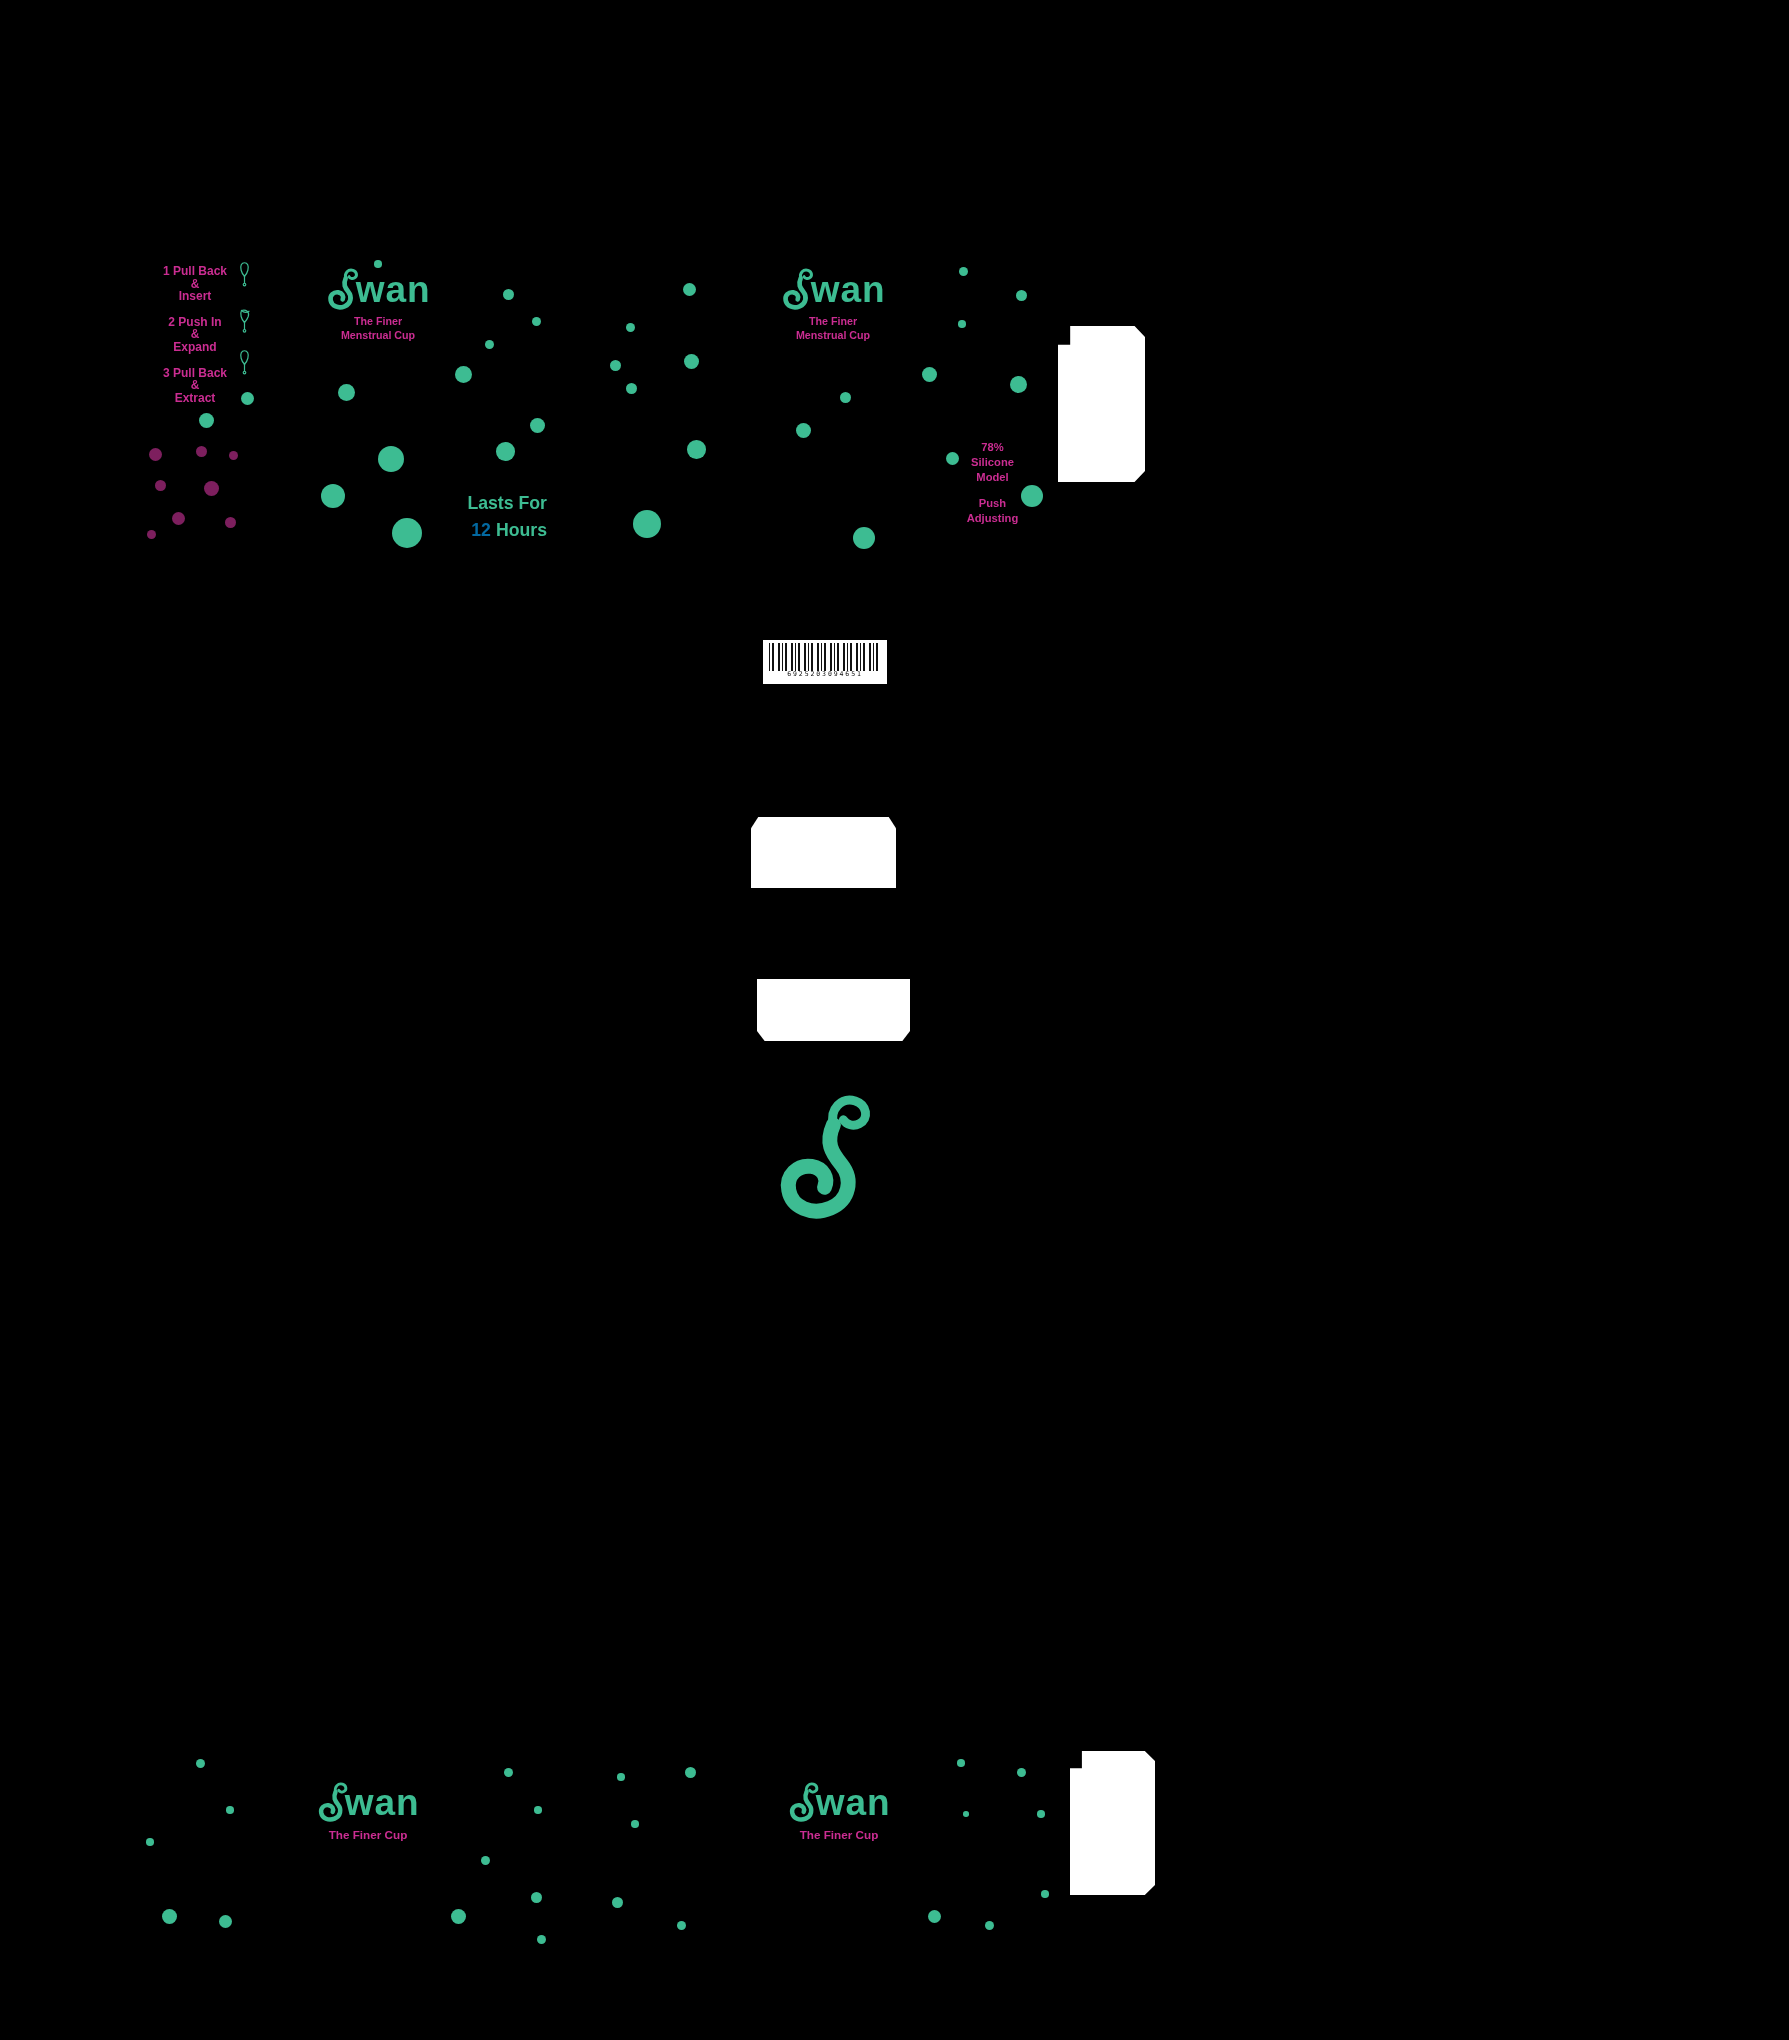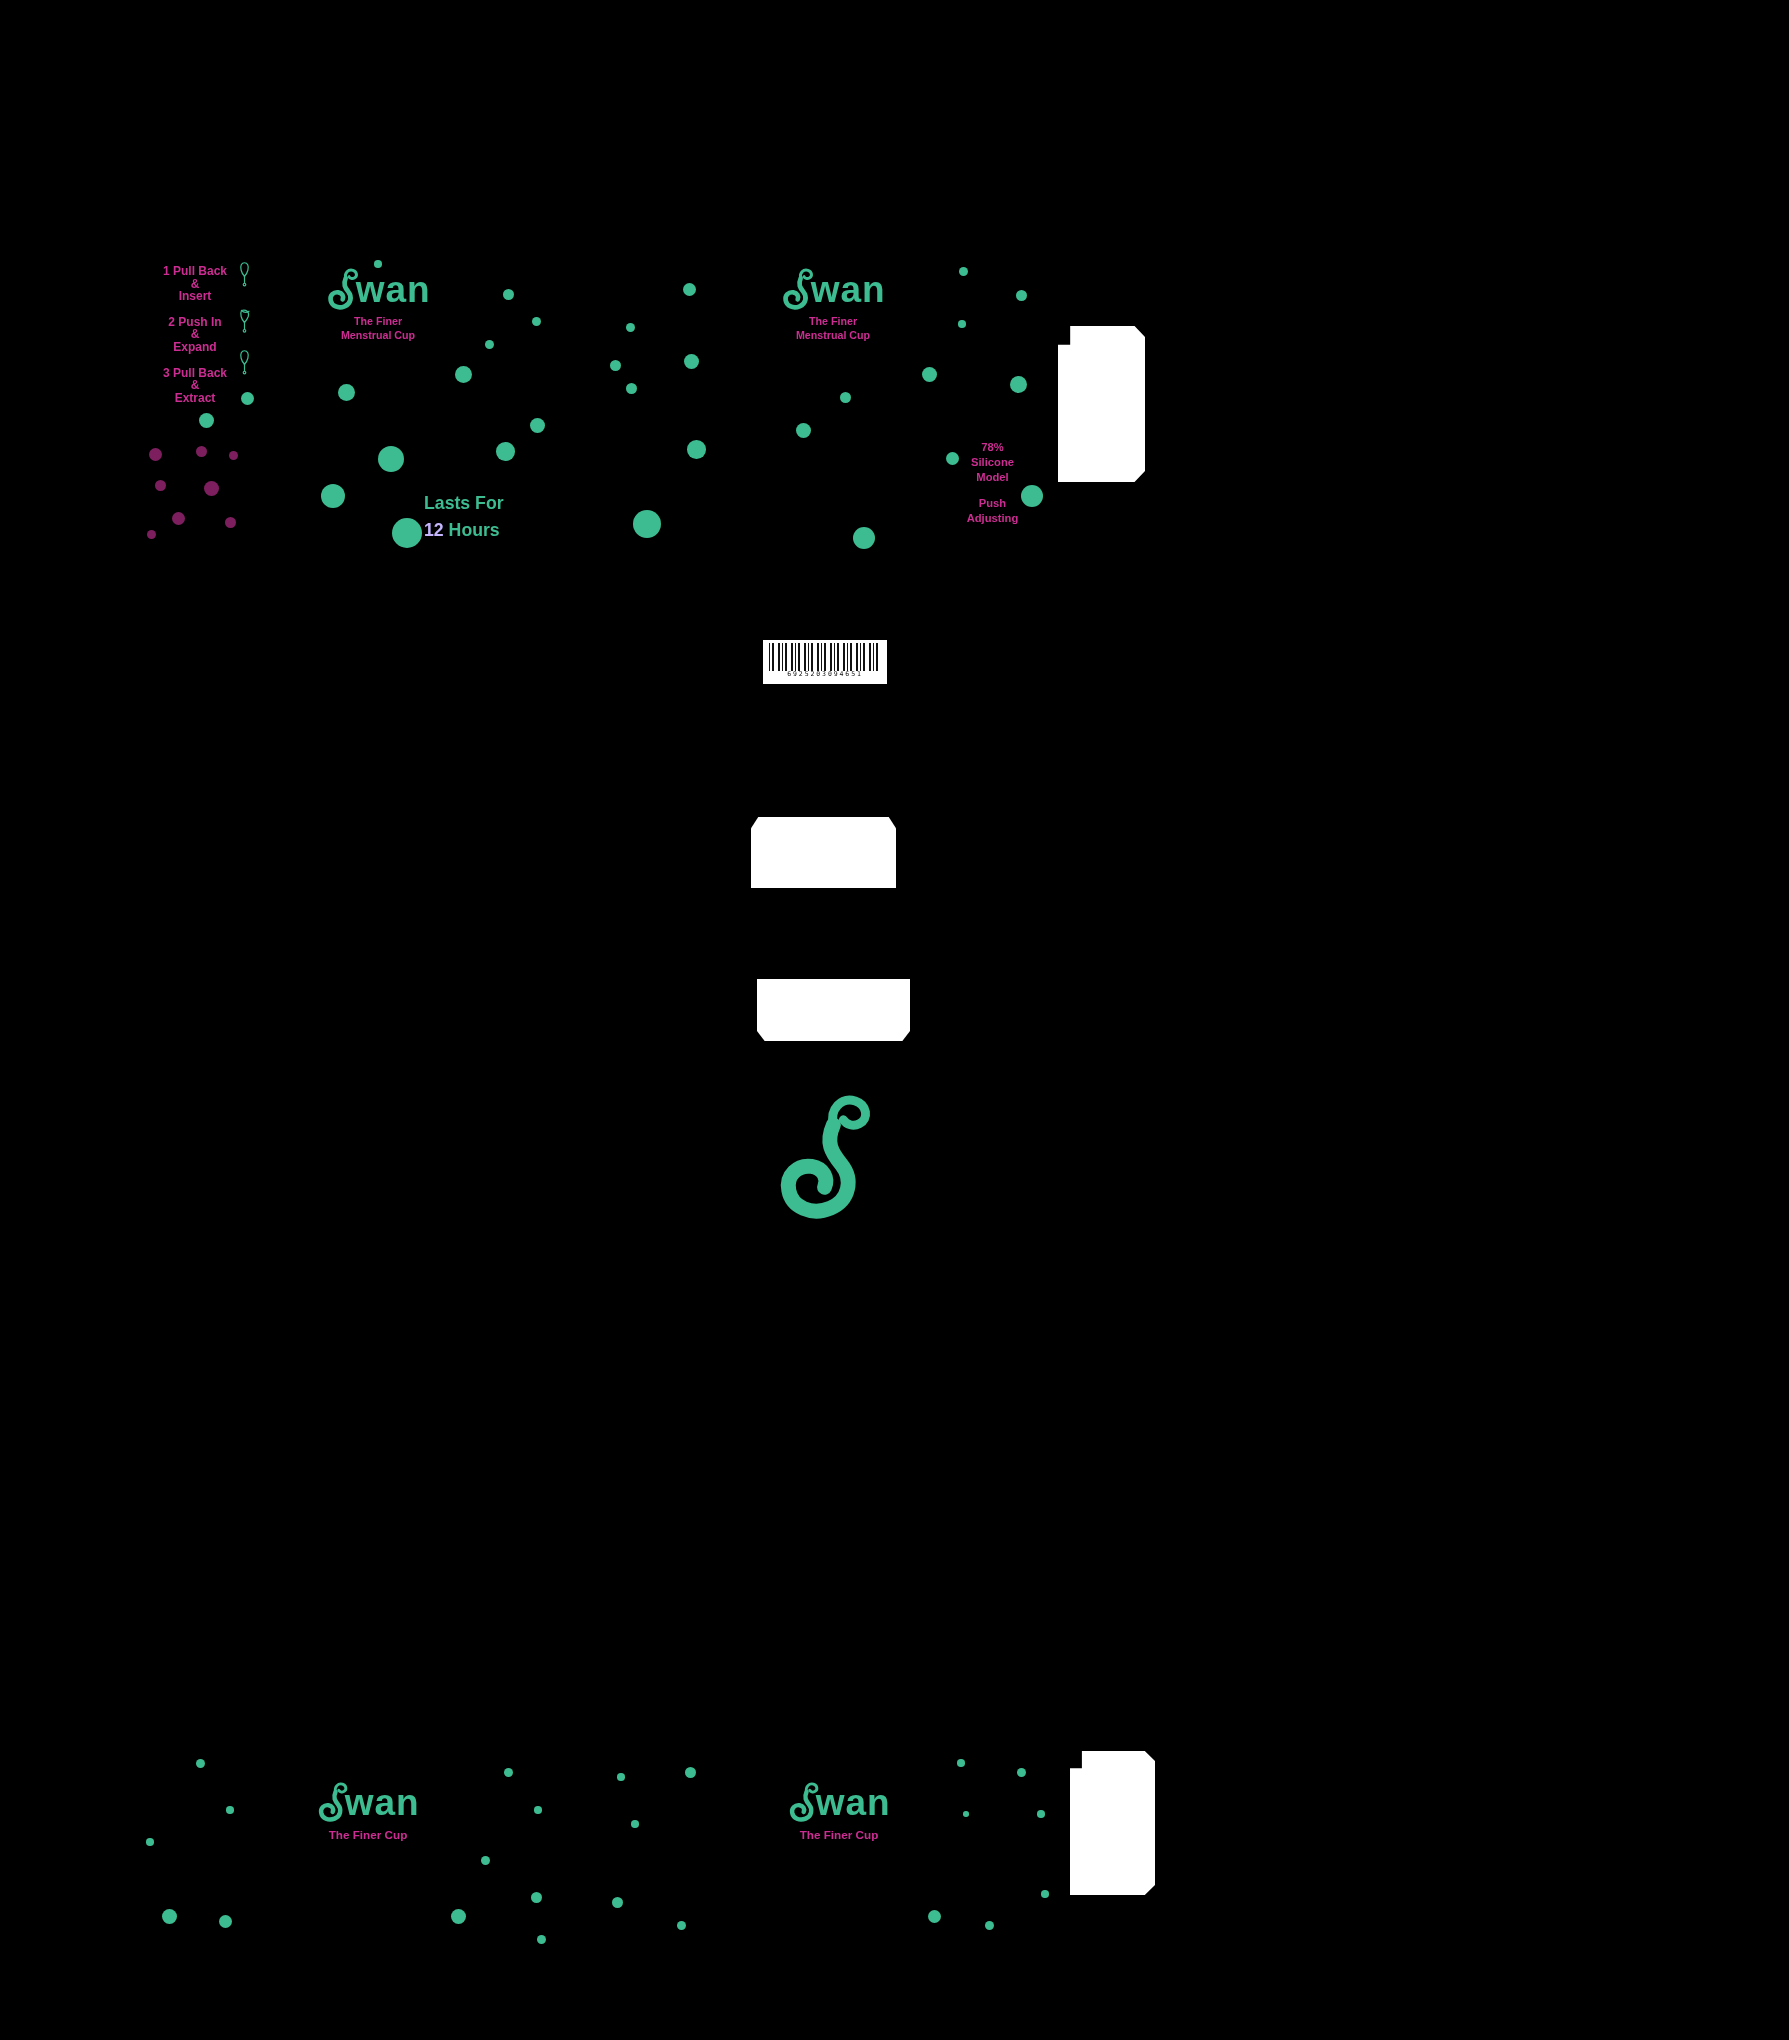--- a/index.html
+++ b/index.html
@@ -21,23 +21,23 @@
   .step-icon{position:absolute;width:15px;height:30px;}
 
   
   .logo-block{text-align:center;}
   .logo-row{display:flex;align-items:center;justify-content:center;color:#3dbc92;}
   .logo-rest{font-size:37px;font-weight:bold;letter-spacing:0.9px;line-height:1;
              color:#3dbc92;margin-left:-3.7px;}
   .tagline{color:#cb2d92;font-weight:bold;font-size:10.7px;line-height:1.3;margin-top:2.8px;}
 
   
-  .lasts{left:424px;top:493px;width:123px;text-align:left;font-weight:bold;font-size:17.7px;}
+  .lasts{left:424px;top:493px;width:123px;text-align:right;font-weight:bold;font-size:17.7px;}
   .lasts .t{color:#3dbc92;}
-  .lasts .m{color:#c4b5fd;margin-top:39px;}
+  .lasts .m{color:#0369a1;margin-top:39px;}
   .lasts .line2{margin-top:5.6px;}
 
   .material{left:944px;top:440px;width:97px;text-align:center;color:#cb2d92;
             font-weight:bold;font-size:11.2px;line-height:1.32;}
   .material .gap{height:12px;}
 
   
   .white-shape{background:#fff;}
   .window-top{left:1058px;top:326px;width:87px;height:156px;
     clip-path:polygon(14% 0,88% 0,100% 7%,100% 93%,88% 100%,0 100%,0 12%,14% 12%);}

